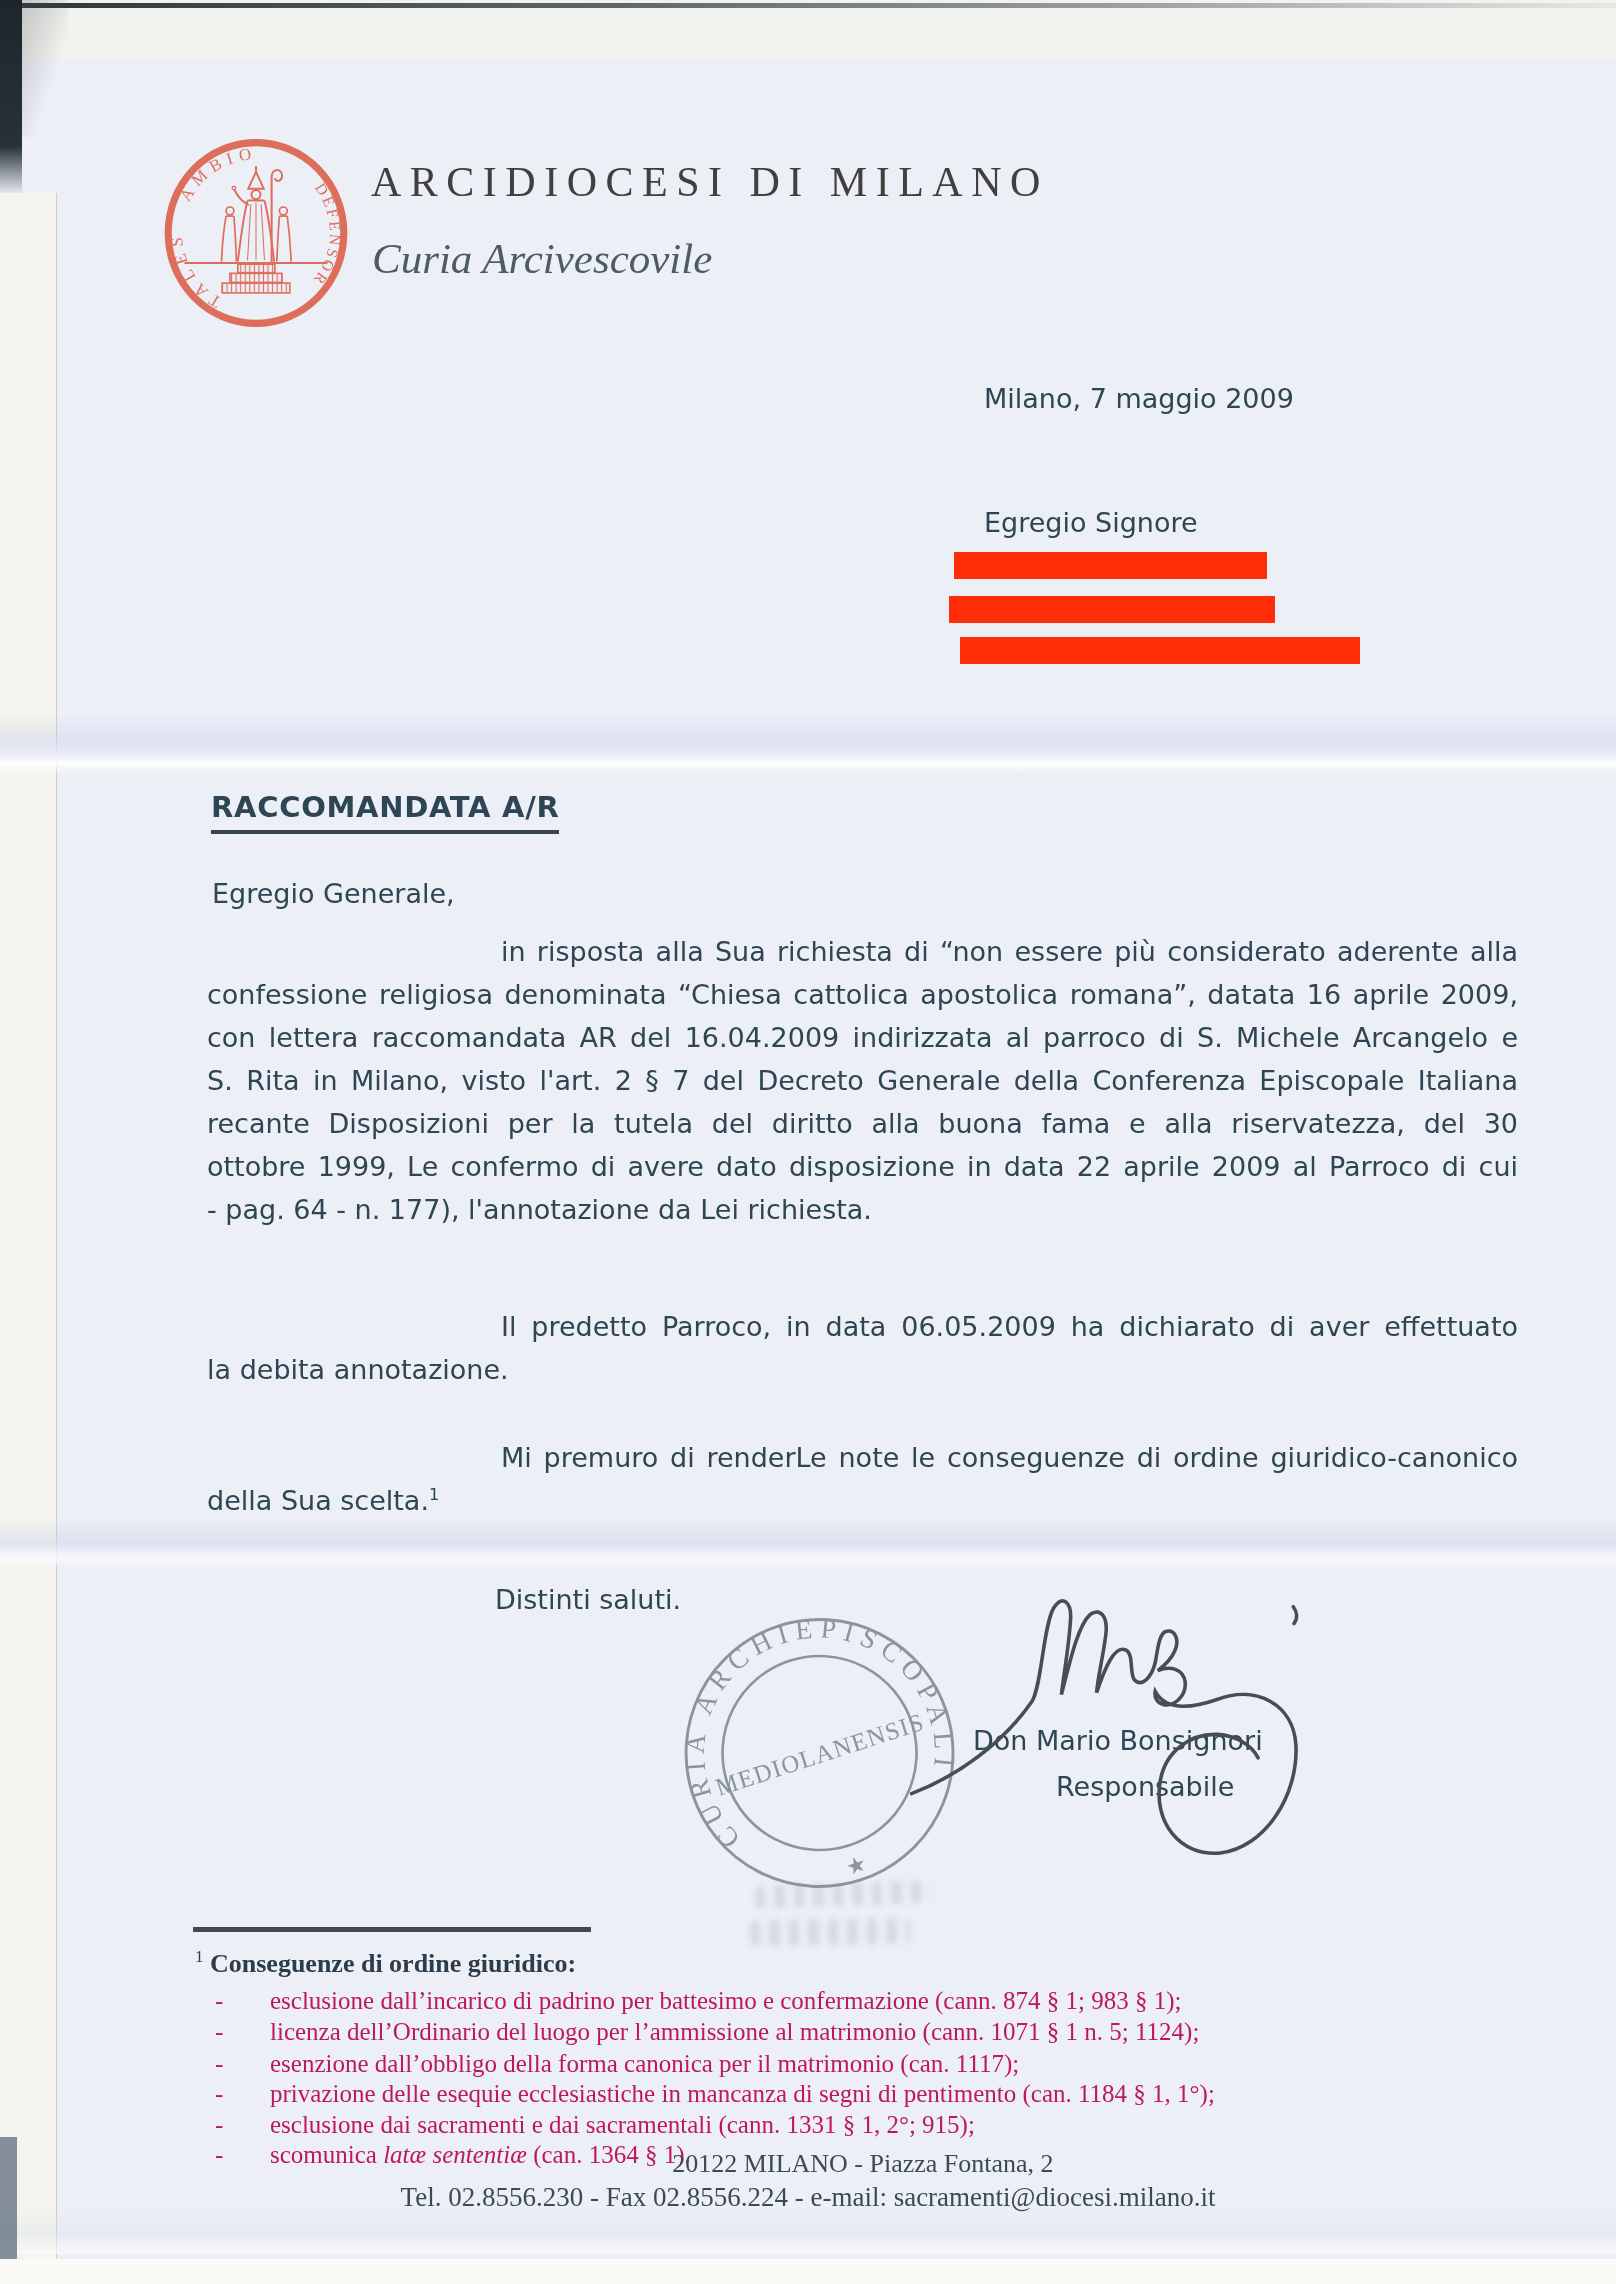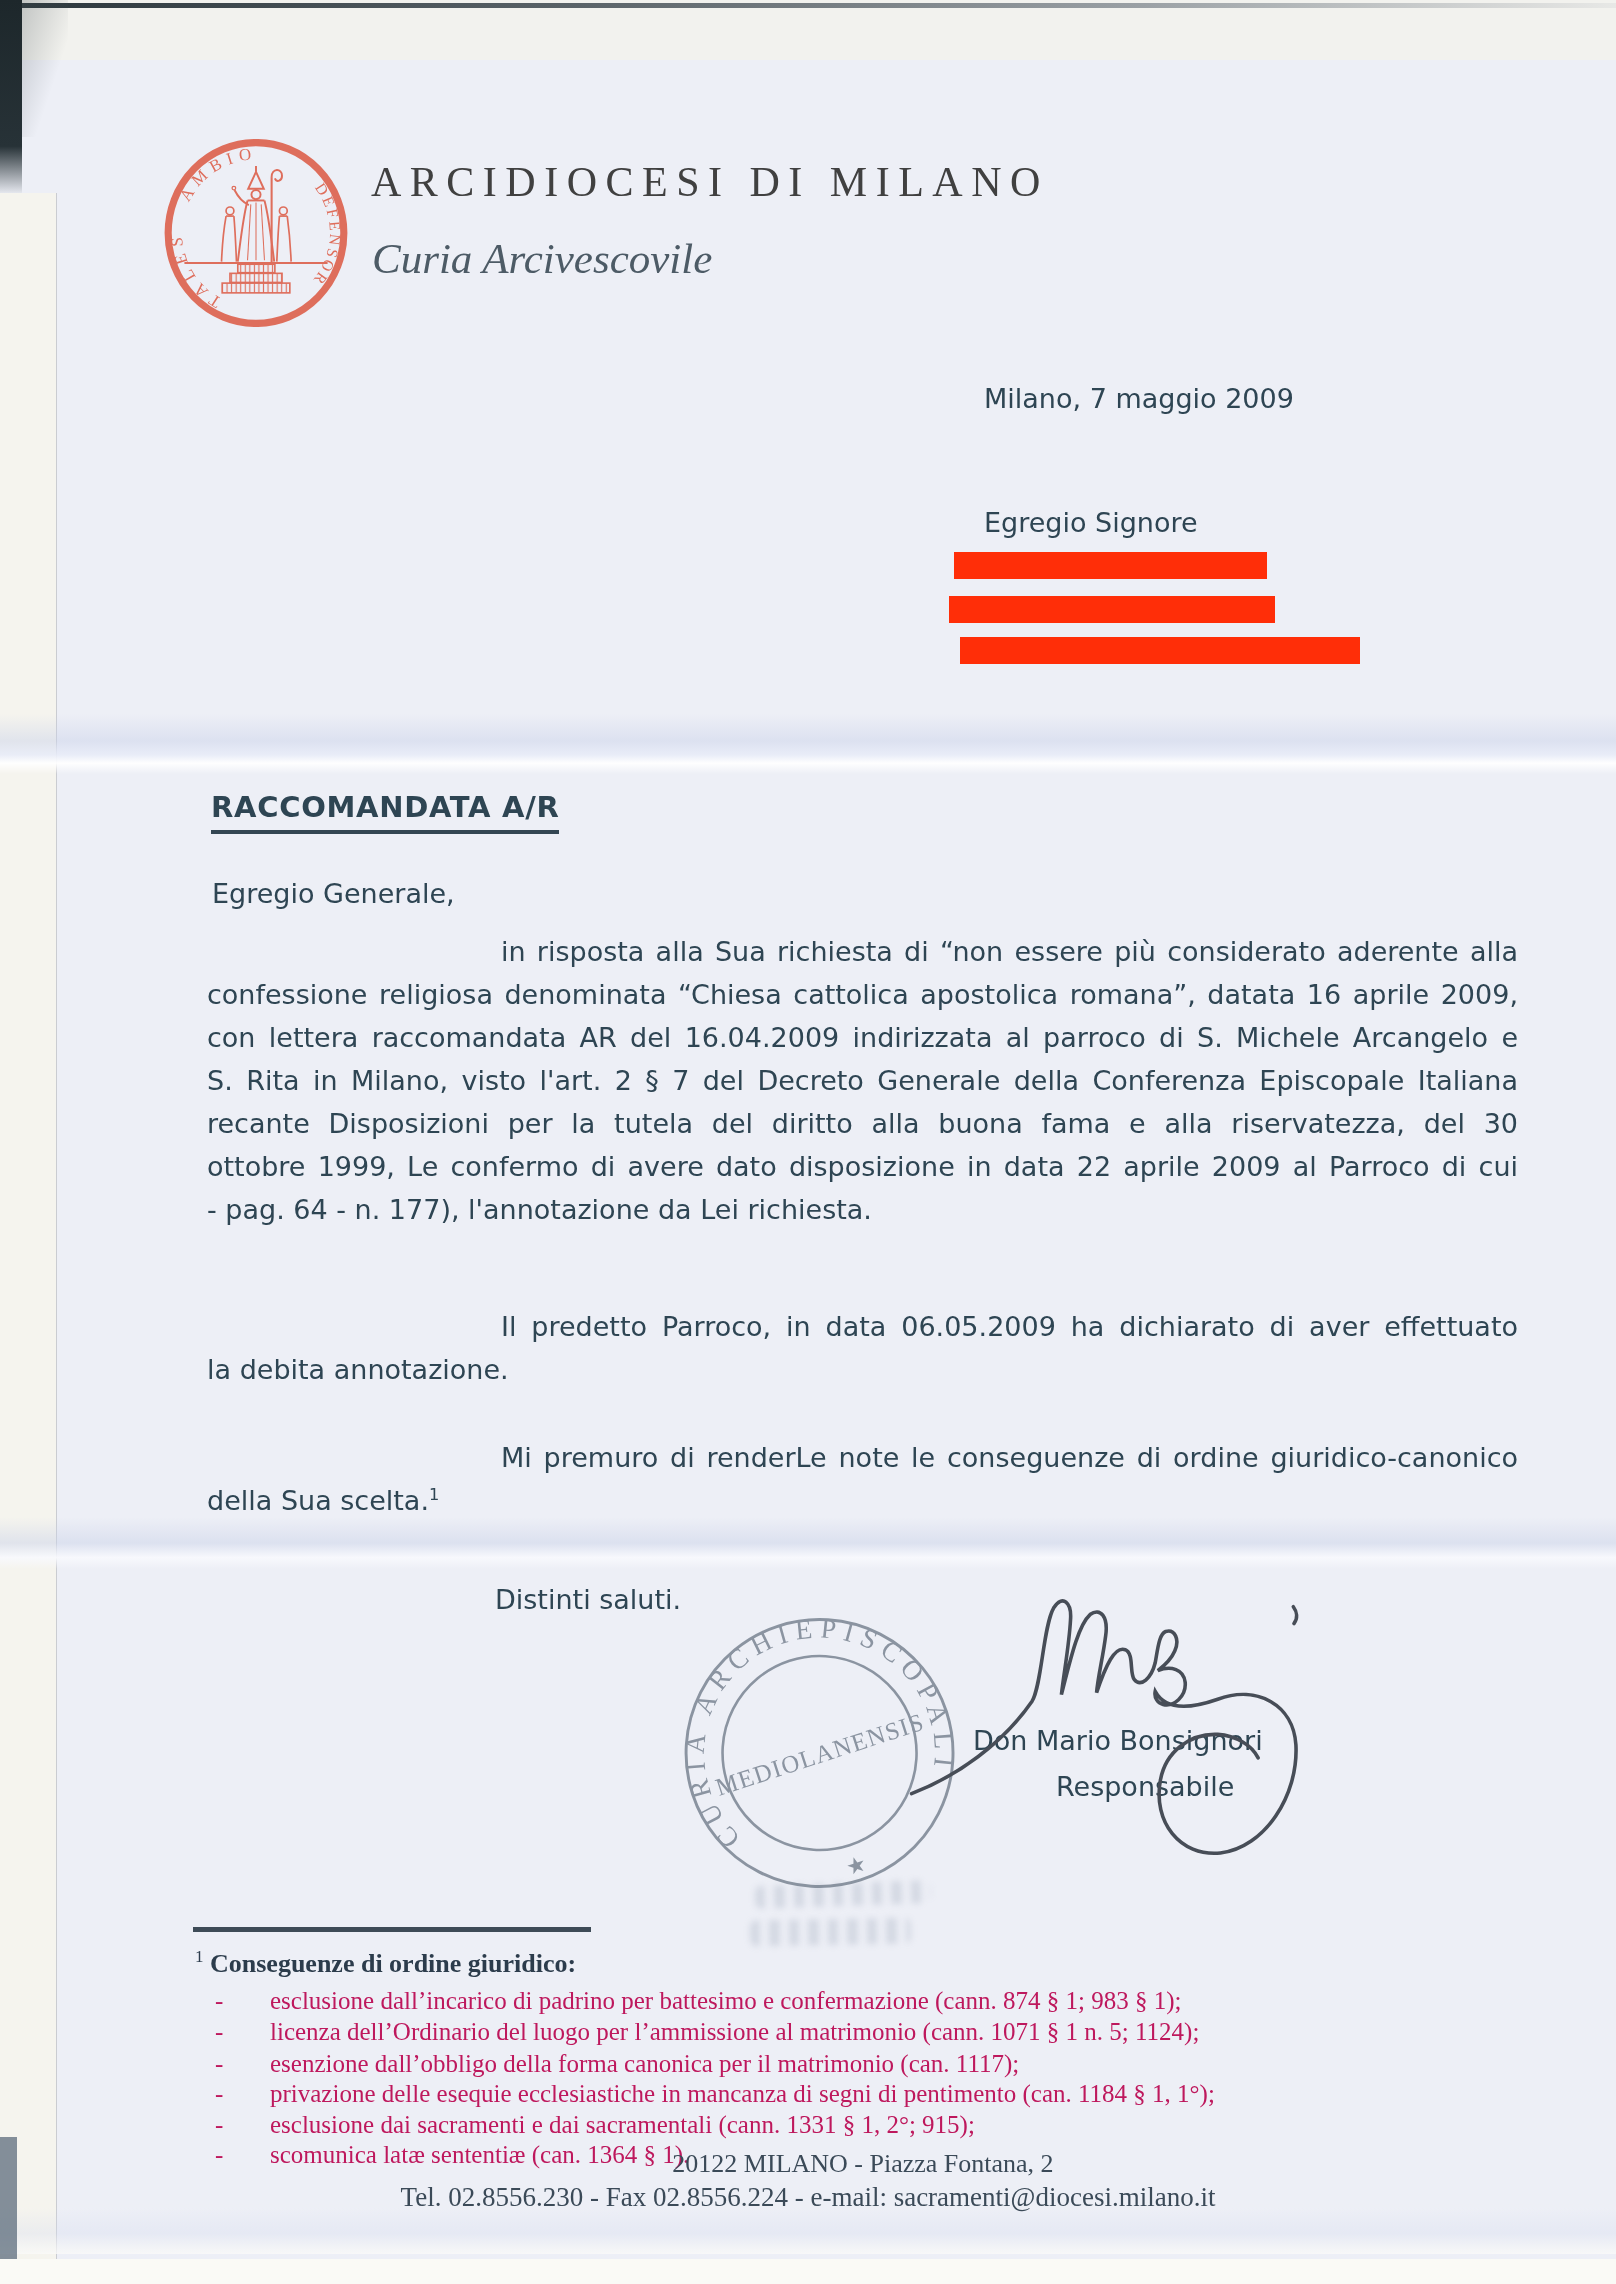--- a/index.html
+++ b/index.html
@@ -69,21 +69,21 @@
   .signer-role{position:absolute;left:1056px;top:1771px;font-size:27px;z-index:4;}
 
   
   .fn-sep{position:absolute;left:193px;top:1927px;width:398px;height:4.6px;background:#3e4b57;}
   .fn-title{position:absolute;left:195px;top:1949px;font-family:"Liberation Serif",serif;
     color:#2c3c4c;font-size:26px;font-weight:bold;}
   .fn-title sup{font-size:17px;vertical-align:super;line-height:0;font-weight:normal;}
   .fn-item{position:absolute;left:215px;width:1276px;font-family:"Liberation Serif",serif;
     color:#be185d;font-size:25px;}
   .fn-dash{display:inline-block;width:55px;}
-  .fn-it{}
+  .fn-it{font-style:italic;}
   .fi-0{top:1987px;}.fi-1{top:2018px;}.fi-2{top:2050px;}.fi-3{top:2080px;}.fi-4{top:2111px;}.fi-5{top:2141px;}
 
   
   .footer-line{position:absolute;left:0;width:1616px;text-align:center;
     font-family:"Liberation Serif",serif;color:#3b4a58;}
   .footer-address{top:2149px;font-size:26px;transform:translateX(55px);}
   .footer-contacts{top:2182px;font-size:27px;}
 </style>
 </head>
 <body>

